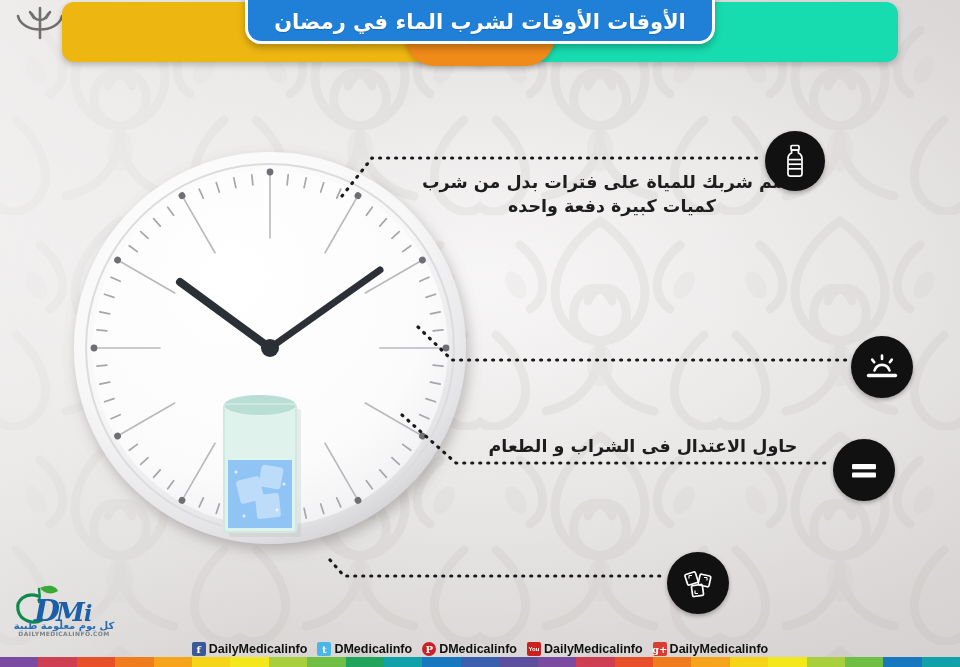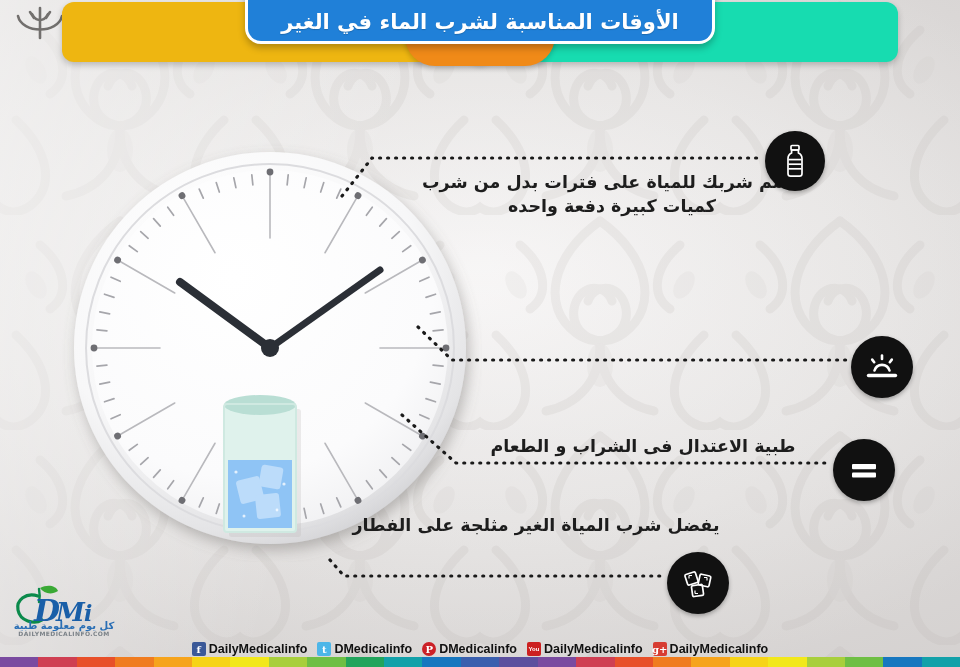--- a/index.html
+++ b/index.html
@@ -134,21 +134,21 @@
         <path d="M18 8 L22 14 M38 8 L34 14"></path>
       </g>
     </svg>
   </div>
 
   <div class="banner-wrap">
     <div class="band band-yellow"></div>
     <div class="band band-teal"></div>
     <div class="blob"></div>
     <div class="band-blue">
-      <div class="banner-title">الأوقات المناسبة لشرب الماء في الغير</div>
+      <div class="banner-title">الأوقات الأوقات لشرب الماء في رمضان</div>
     </div>
   </div>
 
   <div class="clock">
     <svg viewBox="0 0 420 420" xmlns="http://www.w3.org/2000/svg">
       <defs>
         <radialGradient id="rim" cx="38%" cy="28%" r="78%">
           <stop offset="0%" stop-color="#ffffff"></stop>
           <stop offset="62%" stop-color="#f7f7f8"></stop>
           <stop offset="88%" stop-color="#e4e4e6"></stop>
@@ -281,22 +281,21 @@
   <svg class="leader" viewBox="0 0 960 667" xmlns="http://www.w3.org/2000/svg">
     <g fill="none" stroke="#1a1a1a" stroke-width="3.2" stroke-linecap="round" stroke-dasharray="1 7">
       <path d="M342 196 L372 158 L760 158"></path>
       <path d="M418 327 L452 360 L846 360"></path>
       <path d="M402 415 L456 463 L828 463"></path>
       <path d="M330 560 L344 576 L662 576"></path>
     </g>
   </svg>
 
   <div class="callout-text c1">قسم شربك للمياة على فترات بدل من شرب كميات كبيرة دفعة واحده</div>
-  <div class="callout-text c3">طبية الاعتدال فى الشراب و الطعام</div>
-  <div class="callout-text c4">يفضل شرب المياة الغير مثلجة على الفطار</div>
+  <div class="callout-text c3">حاول الاعتدال فى الشراب و الطعام</div>
 
   <div class="badge b1">
     <svg width="38" height="38" viewBox="0 0 38 38" xmlns="http://www.w3.org/2000/svg">
       <g fill="none" stroke="#fff" stroke-width="1.7" stroke-linejoin="round">
         <rect x="15" y="3.5" width="8" height="4.5" rx="1"></rect>
         <path d="M15.6 8 L15.6 11 C12.6 12.4 12 14 12 16.5 L12 31.5 C12 33.2 13 34.2 14.6 34.2 L23.4 34.2 C25 34.2 26 33.2 26 31.5 L26 16.5 C26 14 25.4 12.4 22.4 11 L22.4 8 Z"></path>
         <path d="M12.4 17.6 L25.6 17.6"></path>
         <path d="M12.4 22.2 L25.6 22.2"></path>
         <path d="M12.4 26.8 L25.6 26.8"></path>
       </g>

